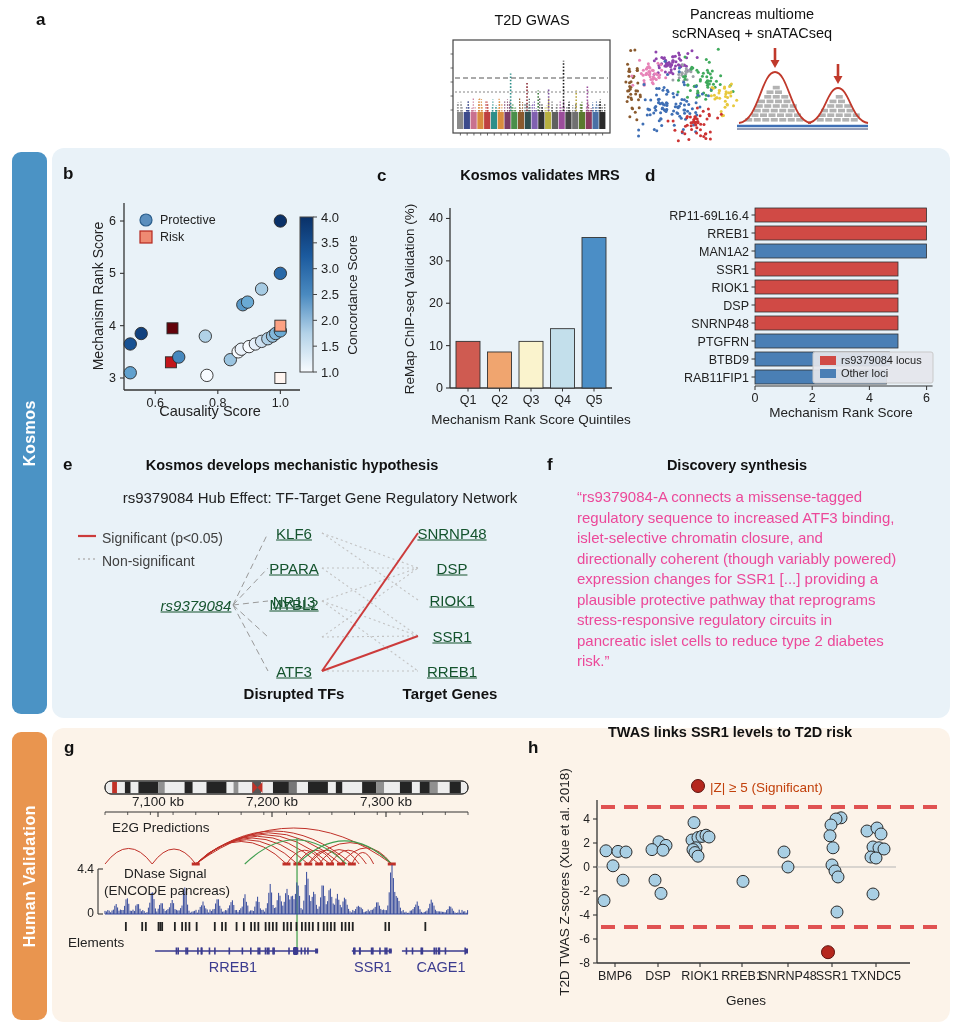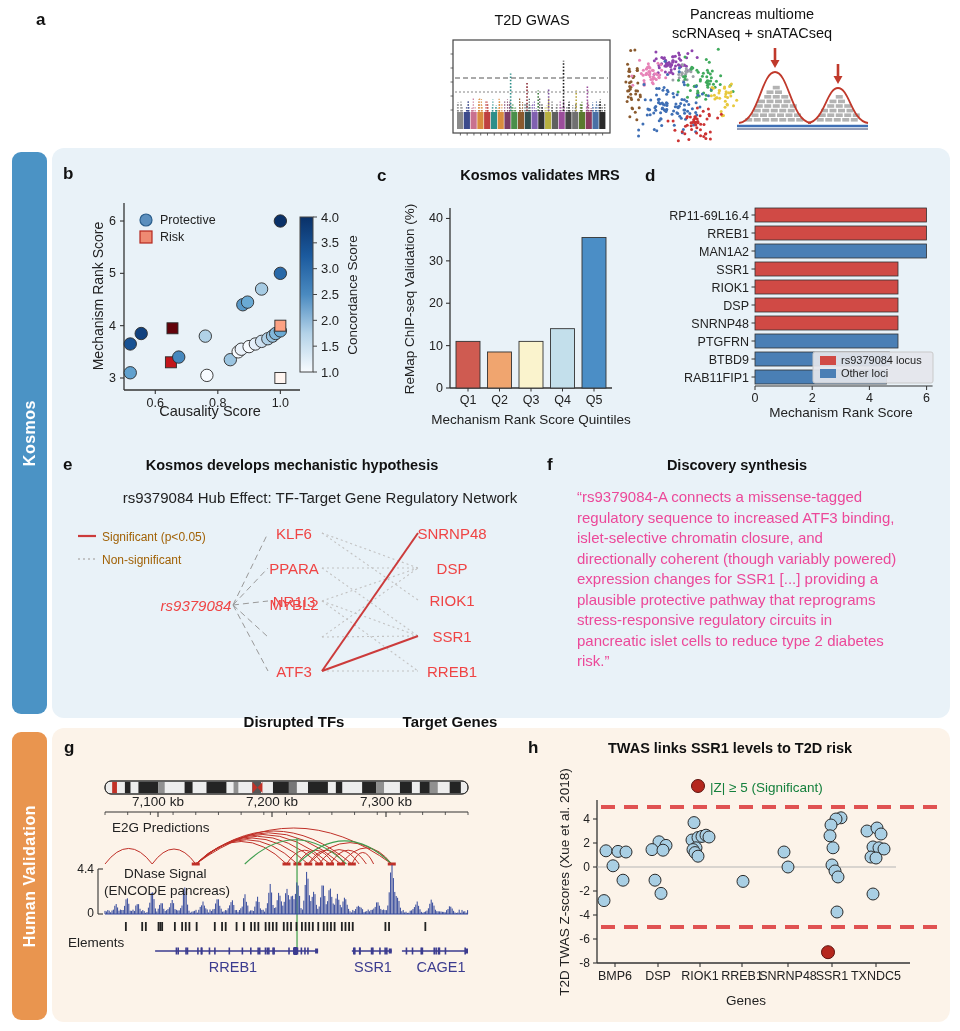--- a/index.html
+++ b/index.html
@@ -10,27 +10,27 @@
   .vlabel{writing-mode:vertical-rl;transform:rotate(180deg);color:#fff;font-weight:bold;font-size:16px;letter-spacing:.5px;}
   .plabel{position:absolute;font-weight:bold;font-size:17px;color:#111;}
   .ptitle{position:absolute;font-weight:bold;font-size:14.5px;color:#111;text-align:center;transform:translateX(-50%);white-space:nowrap;}
   .axlabel{position:absolute;font-size:13.5px;color:#222;text-align:center;transform:translateX(-50%);white-space:nowrap;}
   .ylabel{position:absolute;width:260px;text-align:center;font-size:13.5px;color:#222;transform:translate(-50%,-50%) rotate(-90deg);white-space:nowrap;}
   #overlay{position:absolute;left:0;top:0;pointer-events:none;}
   #overlay text{font-family:"Liberation Sans",sans-serif;fill:#222;}
   .objective{position:absolute;left:75px;top:8px;width:345px;font-size:18px;line-height:26px;color:#111;}
   .objective .para2{margin-top:9px;}
   .quote{position:absolute;left:577px;top:487px;width:322px;font-size:15px;line-height:20.5px;color:#ec4899;}
-  .netnode{position:absolute;font-size:15px;color:#ef4444;transform:translate(-50%,-50%);white-space:nowrap;}
+  .netnode{position:absolute;font-size:15px;color:#14532d;transform:translate(-50%,-50%);white-space:nowrap;text-decoration:underline;}
   .netnode.hub{font-style:italic;}
-  .netcol{position:absolute;font-size:15px;font-weight:bold;color:#111;transform:translate(-50%,-50%);white-space:nowrap;margin-top:28px;}
-  .netleg{position:absolute;font-size:12px;color:#a16207;white-space:nowrap;}
+  .netcol{position:absolute;font-size:15px;font-weight:bold;color:#111;transform:translate(-50%,-50%);white-space:nowrap;}
+  .netleg{position:absolute;font-size:14px;color:#404040;white-space:nowrap;}
   .genelbl{position:absolute;font-size:14.5px;color:#3b3b8f;transform:translateX(-50%);white-space:nowrap;}
   .gtrack{position:absolute;font-size:13.5px;color:#222;white-space:nowrap;}
-  .hleg{position:absolute;font-size:13.5px;color:#15803d;white-space:nowrap;}
+  .hleg{position:absolute;font-size:13.5px;color:#c2410c;white-space:nowrap;}
   .gwastitle,.multititle{position:absolute;font-size:14.5px;color:#111;text-align:center;transform:translateX(-50%);white-space:nowrap;}
 </style>
 </head>
 <body>
 
 <div id="page">
 
   <div class="secbg" id="kosmos-bg" style="left: 52px; top: 148px; width: 898px; height: 570px; background: rgb(233, 242, 248);"></div>
   <div class="secbg" id="human-bg" style="left: 52px; top: 728px; width: 898px; height: 294px; background: rgb(252, 243, 233);"></div>
   <div class="secbar" id="kosmos-bar" style="left: 12px; top: 152px; width: 35px; height: 562px; background: rgb(75, 147, 197);">
@@ -1427,18 +1427,18 @@
   <div class="gtrack" style="left:124px;top:866px;">DNase Signal</div>
   <div class="gtrack" style="left:104px;top:883px;">(ENCODE pancreas)</div>
   <div class="gtrack" style="left:68px;top:935px;">Elements</div>
   <div id="gene-labels">
       <div class="genelbl" style="left: 233px; top: 959px;">RREB1</div>
       <div class="genelbl" style="left: 373px; top: 959px;">SSR1</div>
       <div class="genelbl" style="left: 441px; top: 959px;">CAGE1</div>
     </div>
 
   <div class="plabel" style="left:528px;top:738px;">h</div>
-  <div class="ptitle" style="left:730px;top:740px;text-align:center;">TWAS links SSR1 levels to T2D risk</div>
+  <div class="ptitle" style="left:730px;top:724px;text-align:center;">TWAS links SSR1 levels to T2D risk</div>
   <div class="hleg" style="left:710px;top:780px;">|Z| ≥ 5 (Significant)</div>
   <div class="ylabel" style="left:564px;top:882px;">T2D TWAS Z-scores (Xue et al. 2018)</div>
   <div class="axlabel" style="left:746px;top:993px;">Genes</div>
 
 </div>
 
 </body></html>

